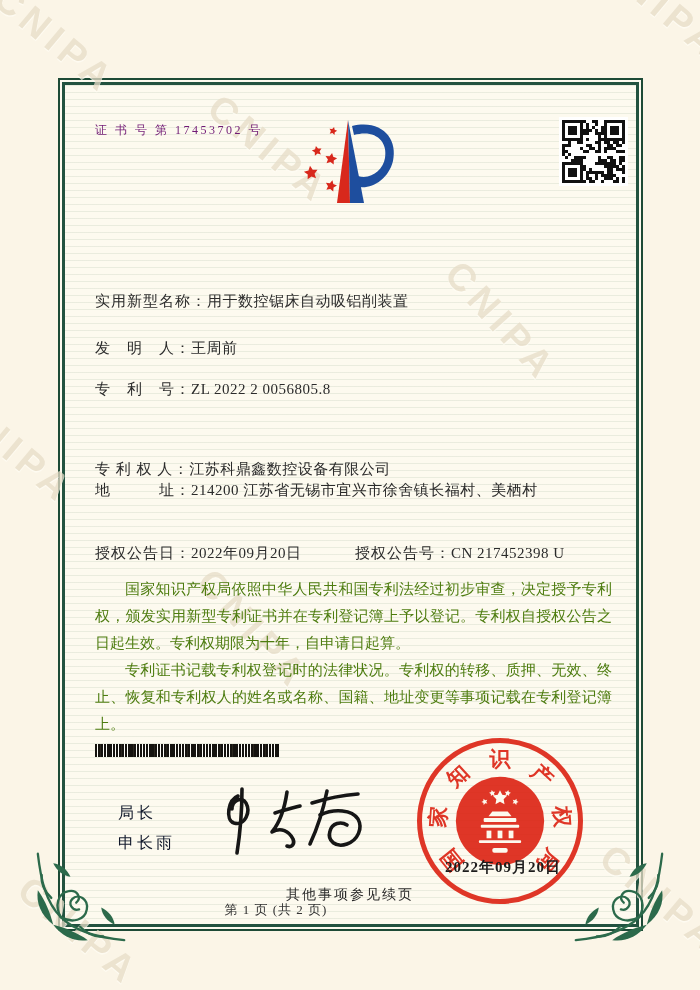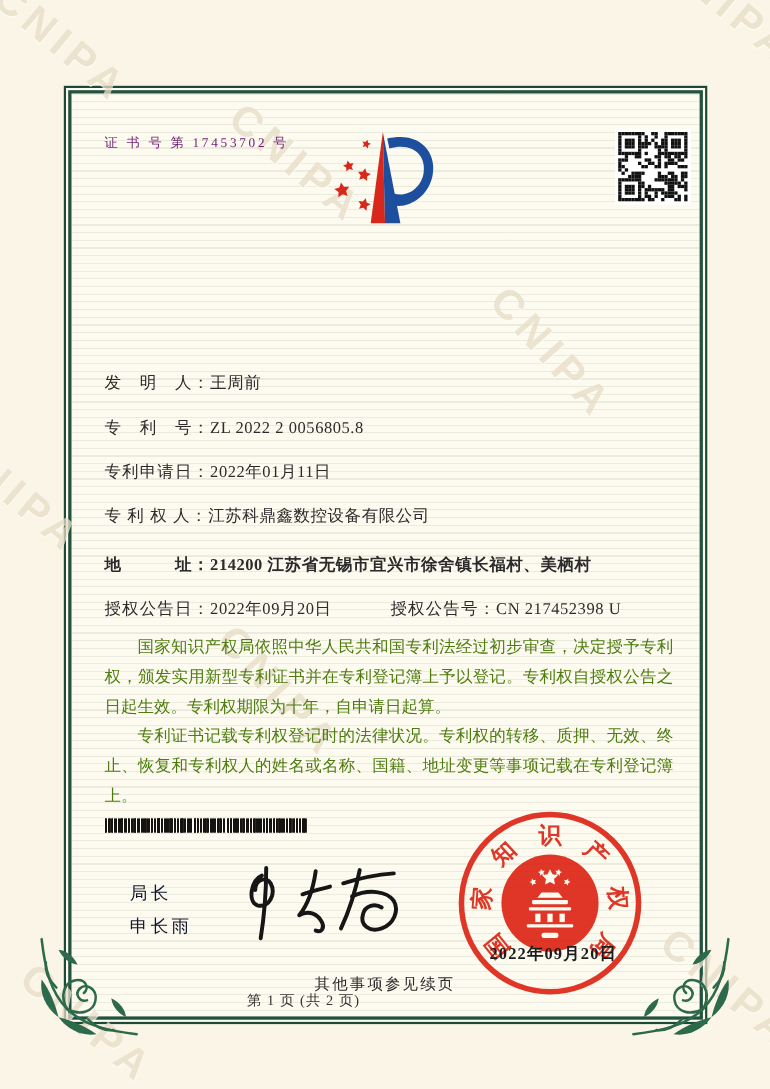--- a/index.html
+++ b/index.html
@@ -392,33 +392,33 @@
         <rect x="24" y="63" width="3" height="3" fill="#111"></rect>
         <rect x="30" y="63" width="3" height="3" fill="#111"></rect>
         <rect x="33" y="63" width="3" height="3" fill="#111"></rect>
         <rect x="42" y="63" width="3" height="3" fill="#111"></rect>
         <rect x="54" y="63" width="3" height="3" fill="#111"></rect>
         <rect x="57" y="63" width="3" height="3" fill="#111"></rect>
         <rect x="63" y="63" width="3" height="3" fill="#111"></rect>
       </svg></div>
 
 
+  <div class="row" style="top:292px;">
+    <span class="lb">实用新型名称：</span><span class="val">用于数控锯床自动吸铝削装置</span>
+  </div>
   <div class="row" style="top:339px;">
     <span class="lb">发　明　人：</span><span class="val">王周前</span>
   </div>
   <div class="row" style="top:380px;">
     <span class="lb">专　利　号：</span><span class="val">ZL 2022 2 0056805.8</span>
   </div>
-  <div class="row" style="top:420px;">
-    <span class="lb">专利申请日：</span><span class="val">2022年01月11日</span>
-  </div>
   <div class="row" style="top:460px;">
     <span class="lb">专 利 权 人：</span><span class="val">江苏科鼎鑫数控设备有限公司</span>
   </div>
-  <div class="row" style="top:504px;font-weight:bold;">
+  <div class="row" style="top:481px;">
     <span class="lb">地　　　址：</span><span class="val">214200 江苏省无锡市宜兴市徐舍镇长福村、美栖村</span>
   </div>
   <div class="row" style="top:544px;">
     <span class="lb">授权公告日：</span><span class="val">2022年09月20日</span>
     <span class="pair2">
       <span class="lb">授权公告号：</span><span class="val">CN 217452398 U</span>
     </span>
   </div>
 
   <div class="body-text">

